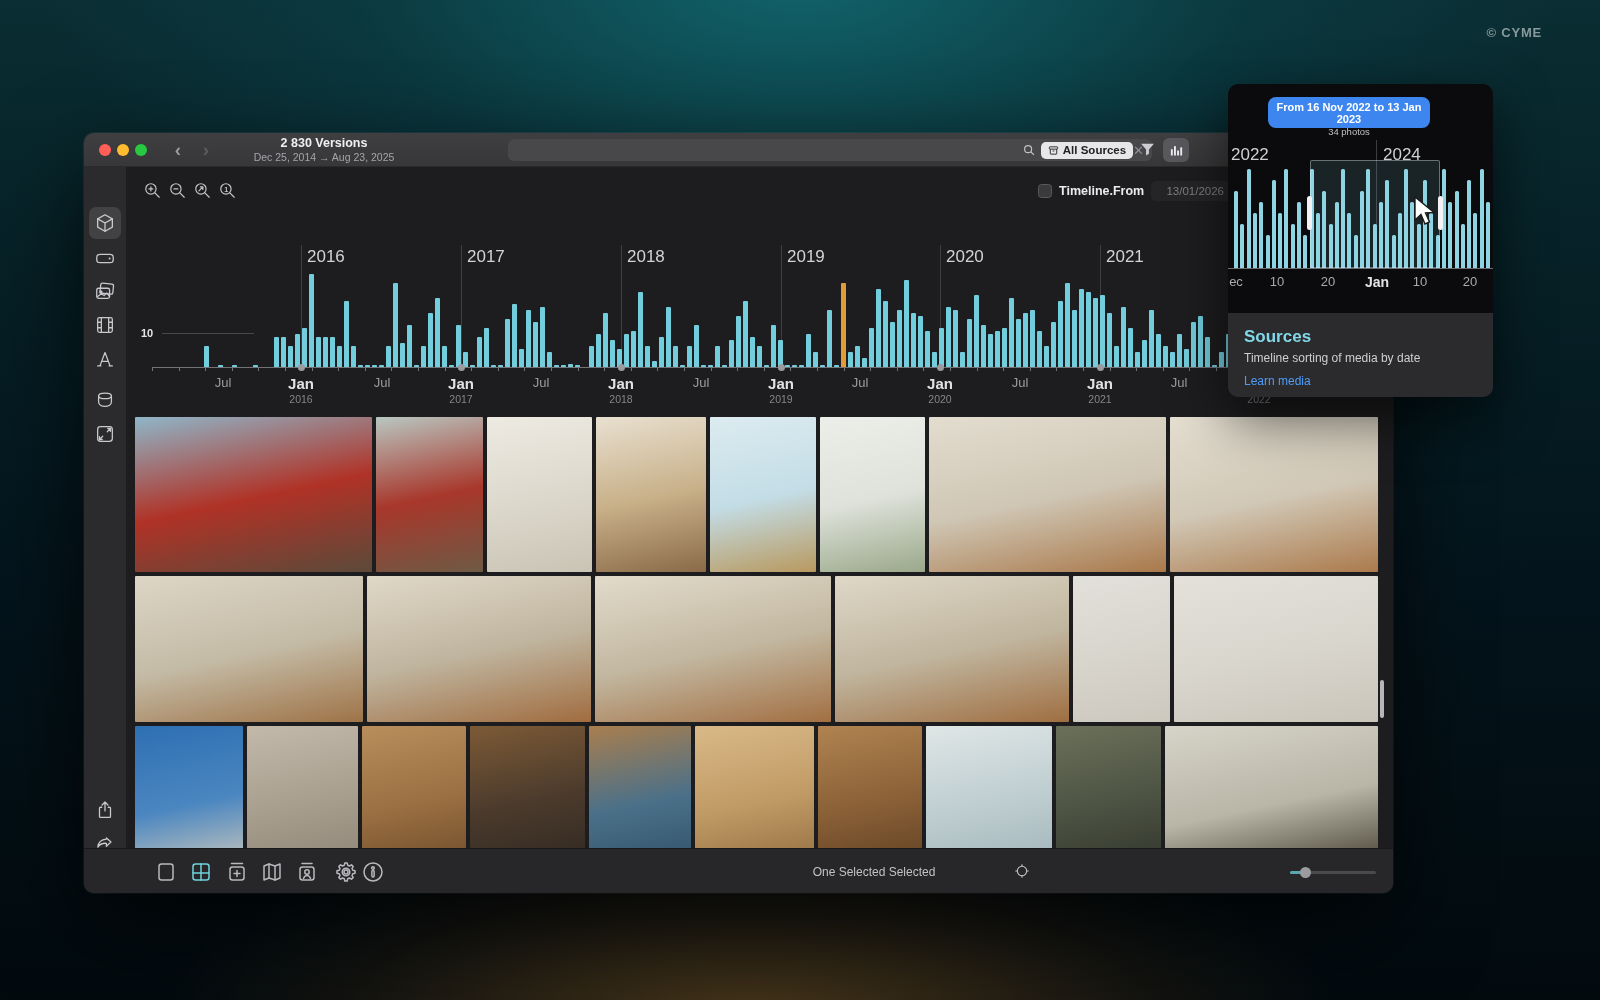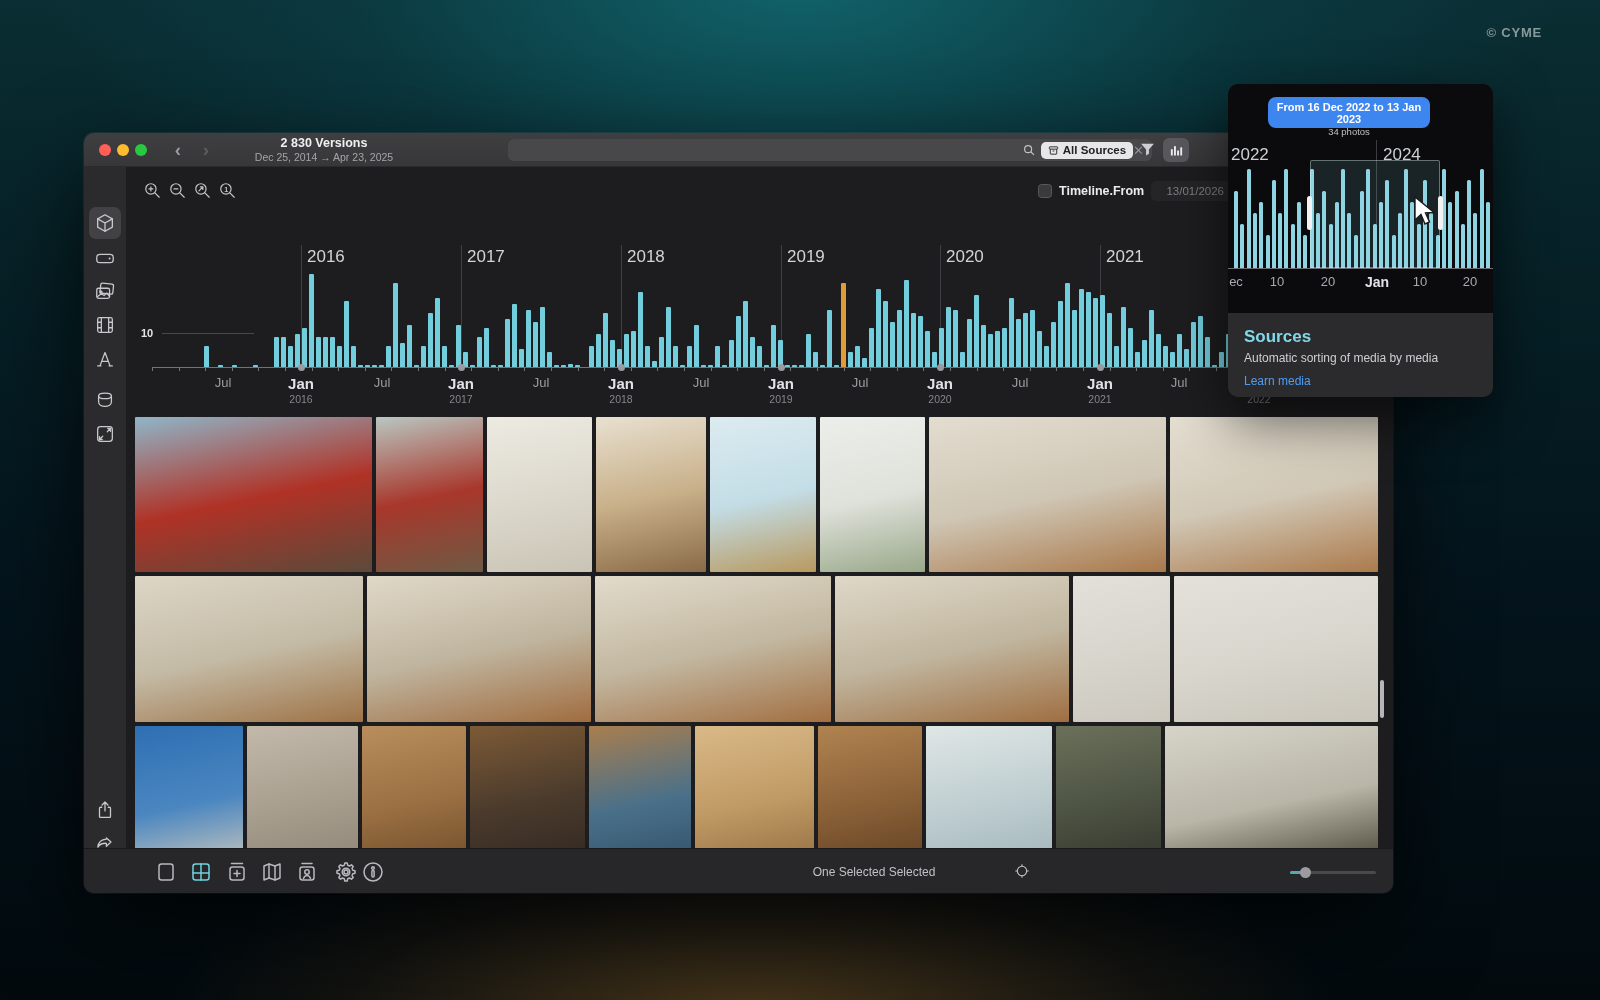--- a/index.html
+++ b/index.html
@@ -131,21 +131,21 @@
   <div class="win">
 
     <div class="titlebar">
       <div class="tl r"></div>
       <div class="tl y"></div>
       <div class="tl g"></div>
       <div class="navchev" style="left:84px">‹</div>
       <div class="navchev fwd" style="left:112px">›</div>
       <div class="titleblock">
         <div class="t1">2 830 Versions</div>
-        <div class="t2">Dec 25, 2014 → Apr 23, 2025</div>
+        <div class="t2">Dec 25, 2014 → Aug 23, 2025</div>
       </div>
       <div class="searchfield">
         <svg class="s-mag" width="14" height="14" viewBox="0 0 24 24" fill="none" stroke="#c2c2c5" stroke-width="2">
             <circle cx="10.5" cy="10.5" r="6"></circle>
             <path d="M15 15l5.5 5.5"></path>
           </svg>
         <div class="srcpill">
           <svg width="11" height="11" viewBox="0 0 24 24" fill="none" stroke="#222" stroke-width="2">
               <rect x="3" y="4" width="18" height="5" rx="1"></rect>
               <path d="M5 9v10a1 1 0 0 0 1 1h12a1 1 0 0 0 1-1V9"></path>
@@ -566,21 +566,21 @@
       <div class="slider">
         <div class="fill" id="sliderfill" style="width: 14%;"></div>
         <div class="knob" id="sliderknob" style="left: calc(14% - 2px);"></div>
       </div>
     </div>
   </div>
 
   <div class="popup">
     <div class="pop-chart">
       <div class="pill">
-        <div class="l1">From 16 Dec 2022 to 13 Jan 2023</div>
+        <div class="l1">From 16 Nov 2022 to 13 Jan 2023</div>
         <div class="l2">34 photos</div>
       </div>
       <div id="popygrid">
           <div class="pop-grid" style="left: 148px;"></div>
         </div>
       <div id="popylabs">
           <div class="pop-ylab" style="left: 3px;">2022</div>
           <div class="pop-ylab" style="left: 155px;">2024</div>
         </div>
       <div class="minibars" id="minibars">
@@ -634,21 +634,21 @@
           <div class="pop-xlab" style="left: 8px;">ec</div>
           <div class="pop-xlab" style="left: 49px;">10</div>
           <div class="pop-xlab" style="left: 100px;">20</div>
           <div class="pop-xlab major" style="left: 149px;">Jan</div>
           <div class="pop-xlab" style="left: 192px;">10</div>
           <div class="pop-xlab" style="left: 242px;">20</div>
         </div>
     </div>
     <div class="pop-tip">
       <div class="tt">Sources</div>
-      <div class="ts">Automatic sorting of media by media</div>
+      <div class="ts">Timeline sorting of media by date</div>
       <div class="tl2">Learn media</div>
     </div>
   </div>
 
   <svg class="cursor" width="26" height="30" viewBox="0 0 26 30">
     <path d="M2 1 L2 24 L8 18.5 L12 28 L16.5 26 L12.5 17 L21 16.5 Z" fill="#fff" stroke="#1a1a1a" stroke-width="1.4"></path>
   </svg>
 </div>
 
 </body></html>

